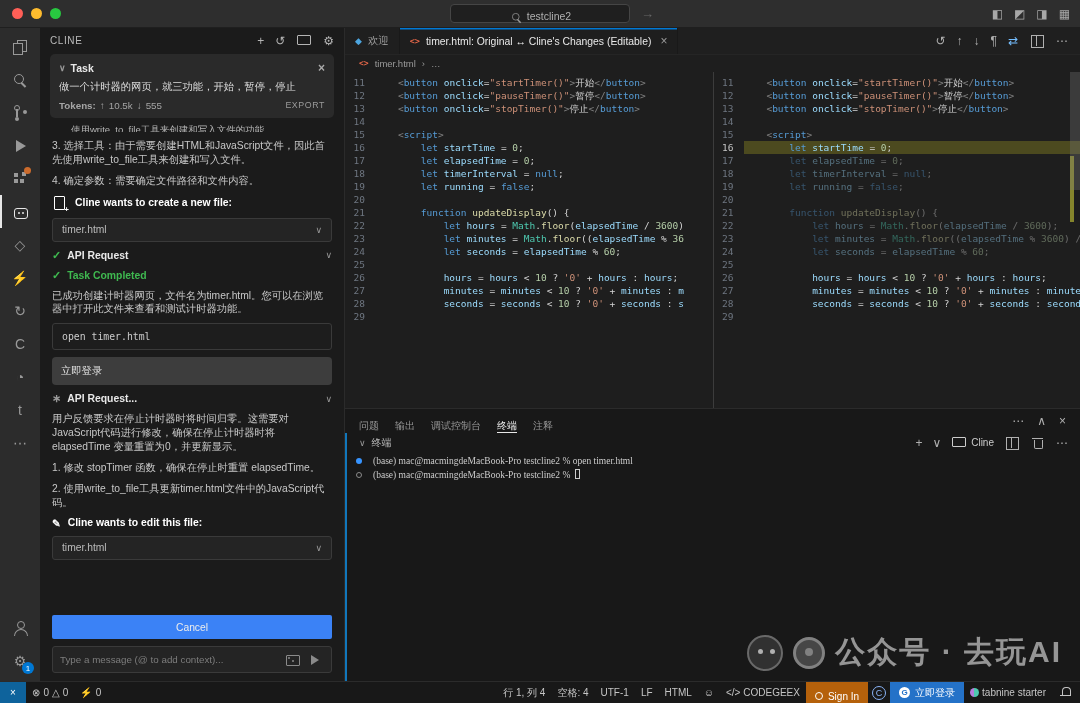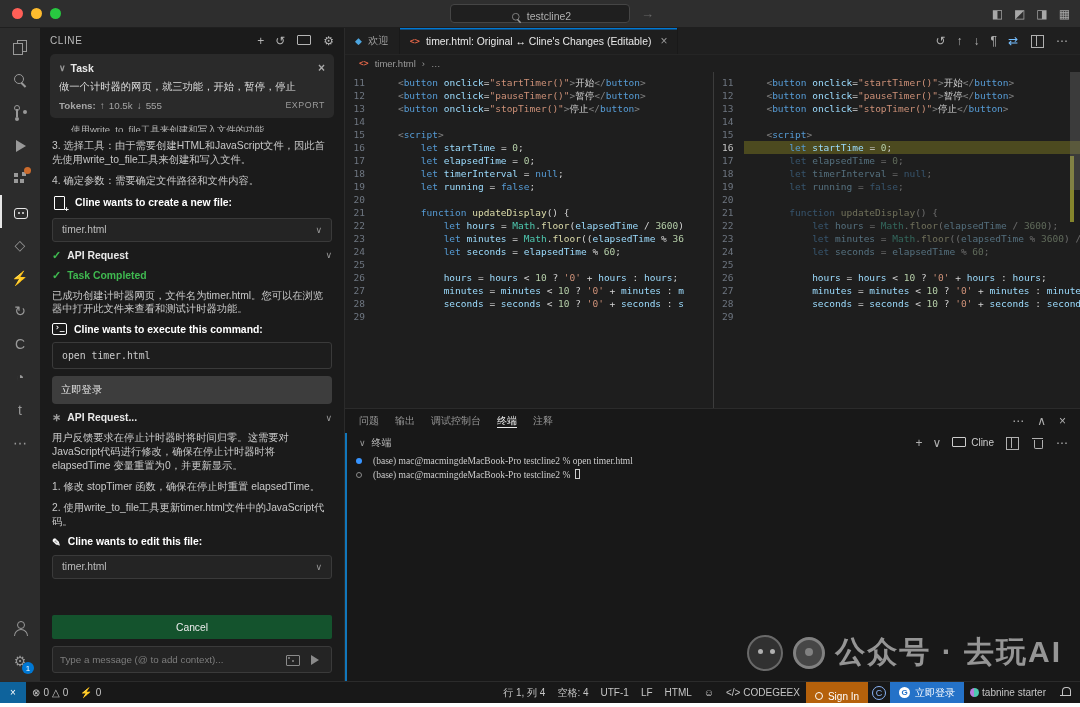--- a/index.html
+++ b/index.html
@@ -82,21 +82,21 @@
 .dropdown{height:24px;flex:none;background:#242424;border:1px solid #3a3a3a;border-radius:3px;display:flex;align-items:center;padding:0 9px;color:#bbb;cursor:pointer}
 .dropdown .chev{margin-left:auto}
 .chev{color:#9a9a9a;font-size:9px}
 .row-check{display:flex;align-items:center;gap:6px;font-weight:bold;color:#e8e8e8;font-size:10.4px}
 .row-check .chev{margin-left:auto;font-weight:normal}
 .check{color:#3fb950;font-size:11px}
 .spin{color:#9a9a9a;font-size:11px}
 .done{color:#3fb950}
 .cmdbox{background:#1d1d1d;border:1px solid #3a3a3a;border-radius:3px;padding:7px 9px;font-family:"DejaVu Sans Mono",monospace;font-size:9.8px;color:#ccc;flex:none}
 .userbox{background:#3d3d3d;border-radius:4px;padding:7px 9px;color:#e2e2e2;flex:none}
-.cancel-btn{margin-top:auto;height:24px;flex:none;background:#14532d;border-radius:2px;display:flex;align-items:center;justify-content:center;color:#ececec;cursor:pointer}
+.cancel-btn{margin-top:auto;height:24px;flex:none;background:#3b82f6;border-radius:2px;display:flex;align-items:center;justify-content:center;color:#ececec;cursor:pointer}
 .chat-input{height:27px;flex:none;background:#242424;border:1px solid #3a3a3a;border-radius:3px;display:flex;align-items:center;padding:0 7px;gap:7px;color:#8a8a8a}
 .chat-input input{flex:1;min-width:0;background:transparent;border:none;outline:none;color:#ccc;font-size:9.8px;font-family:"Liberation Sans",sans-serif}
 .chat-input input::placeholder{color:#7d7d7d}
 
 
 .editor-area{flex:1;min-width:0;display:flex;flex-direction:column;background:#1e1e1e}
 .tabbar{height:27px;flex:none;background:#1f1f1f;display:flex;align-items:stretch;border-bottom:1px solid #252525}
 .tabs{display:flex}
 .tab{display:flex;align-items:center;gap:6px;padding:0 10px;font-size:10.4px;color:#9a9a9a;background:#1f1f1f;border-right:1px solid #191919;cursor:pointer;white-space:nowrap}
 .tab.active{background:#1e1e1e;color:#e8e8e8;box-shadow:inset 0 1.5px 0 #0078d4}
@@ -115,21 +115,21 @@
 .cl.hl .code{background:rgba(175,168,35,.32)}
 .cl.hl .ln{color:#c6c6c6}
 .cl.fade .code{opacity:.42}
 .cp{color:#808080}.ck{color:#569cd6}.cs{color:#ce9178}.cn{color:#b5cea8}.cf{color:#dcdcaa}.ct{color:#4ec9b0}.cv{color:#9cdcfe}
 .ov-ruler{position:absolute;right:6px;top:84px;width:4px;height:66px;background:#85852c}
 .scroll-thumb{position:absolute;right:0;top:0;width:10px;height:118px;background:rgba(121,121,121,.32)}
 
 
 .panel{height:273px;flex:none;background:#181818;border-top:1px solid #2b2b2b;display:flex;flex-direction:column}
 .panel-tabs{height:24px;flex:none;display:flex;align-items:stretch;padding:0 14px}
-.ptabs{display:flex;gap:16px;align-items:center}
+.ptabs{display:flex;gap:16px;align-items:flex-end}
 .ptab{display:flex;align-items:center;font-size:10px;color:#969696;cursor:pointer;text-transform:uppercase}
 .ptab.active{color:#e7e7e7;box-shadow:inset 0 -1px 0 #e7e7e7}
 .panel-actions{margin-left:auto;display:flex;gap:13px;align-items:center;color:#b0b0b0}
 .term{flex:1;border-left:2px solid #1177bb;display:flex;flex-direction:column;min-height:0}
 .term-head{height:19px;flex:none;display:flex;align-items:center;gap:6px;padding:0 12px;color:#bbb;font-size:10px}
 .term-actions{margin-left:auto;display:flex;gap:10px;align-items:center;color:#b0b0b0}
 .icon-label{display:inline-flex;align-items:center;gap:4px;color:#ccc;font-size:10px;cursor:pointer}
 .term-body{flex:1;padding-top:2px;font-family:Liberation Serif, serif;font-size:9.5px;color:#ccc}
 .tline{position:relative;padding-left:26px;height:14px;line-height:14px;white-space:pre}
 .tdeco{position:absolute;left:9px;top:4px;width:6px;height:6px;border-radius:50%}
@@ -287,24 +287,20 @@
           <span class="chev">∨</span>
         </div>
 
         <div class="row-check">
           <span class="check">✓</span>
           <span class="done">Task Completed</span>
         </div>
 
         <div class="para">已成功创建计时器网页，文件名为timer.html。您可以在浏览器中打开此文件来查看和测试计时器功能。</div>
 
-        <div class="sec-label">
-          <span class="ic ic-term"></span>
-          <span>Cline wants to execute this command:</span>
-        </div>
         <div class="cmdbox">open timer.html</div>
 
         <div class="userbox">立即登录</div>
 
         <div class="row-check">
           <span class="spin">∗</span>
           <span>API Request...</span>
           <span class="chev">∨</span>
         </div>
 

